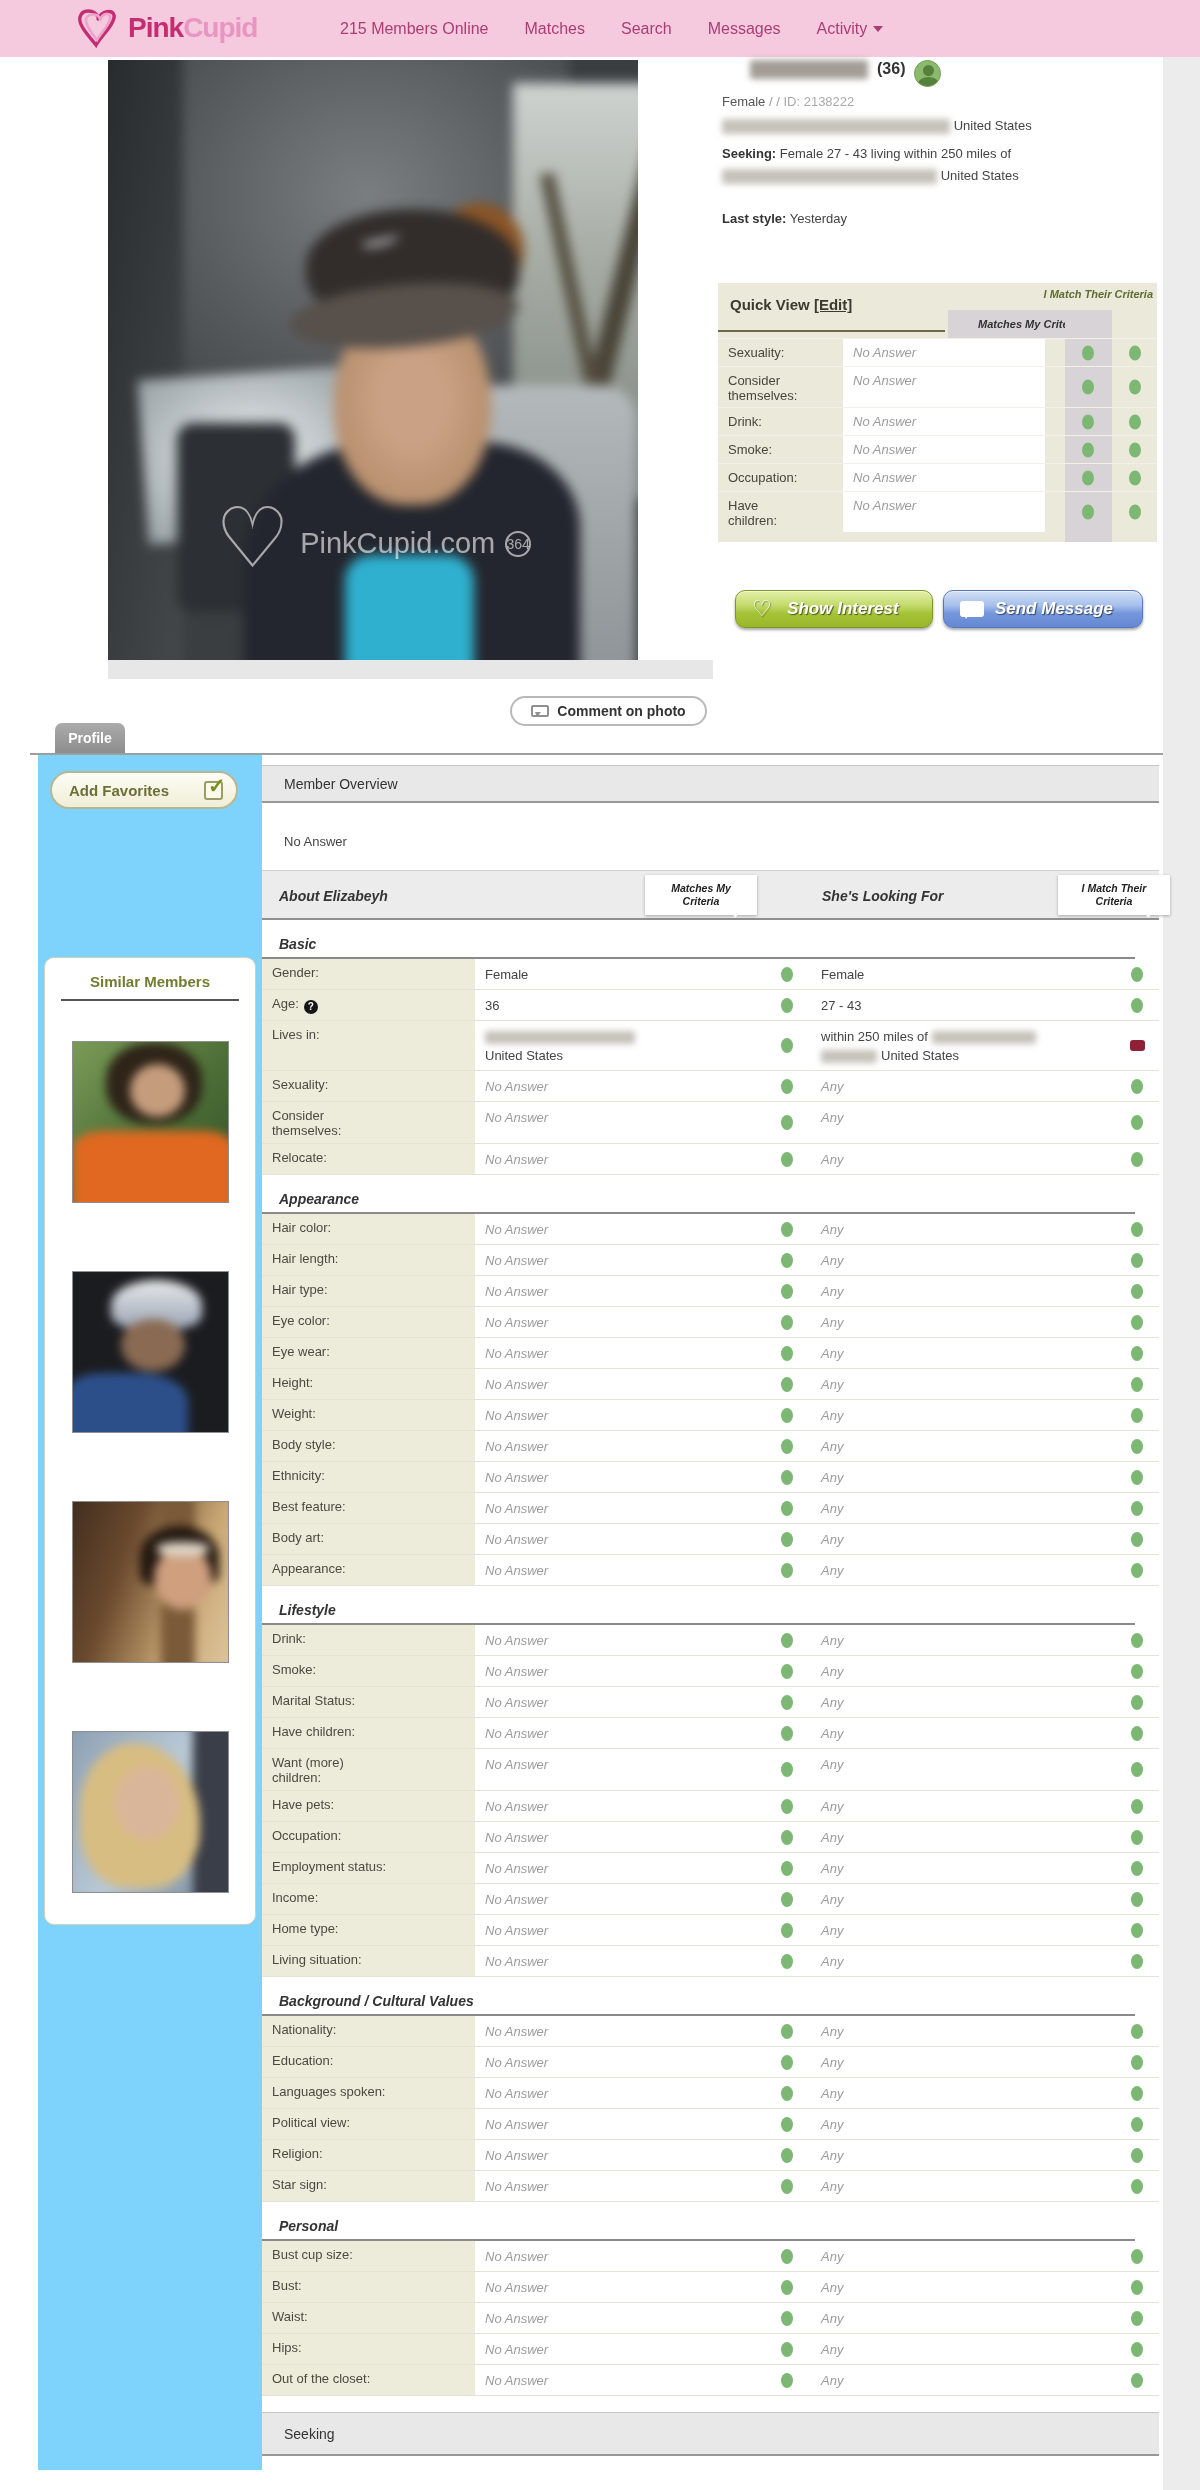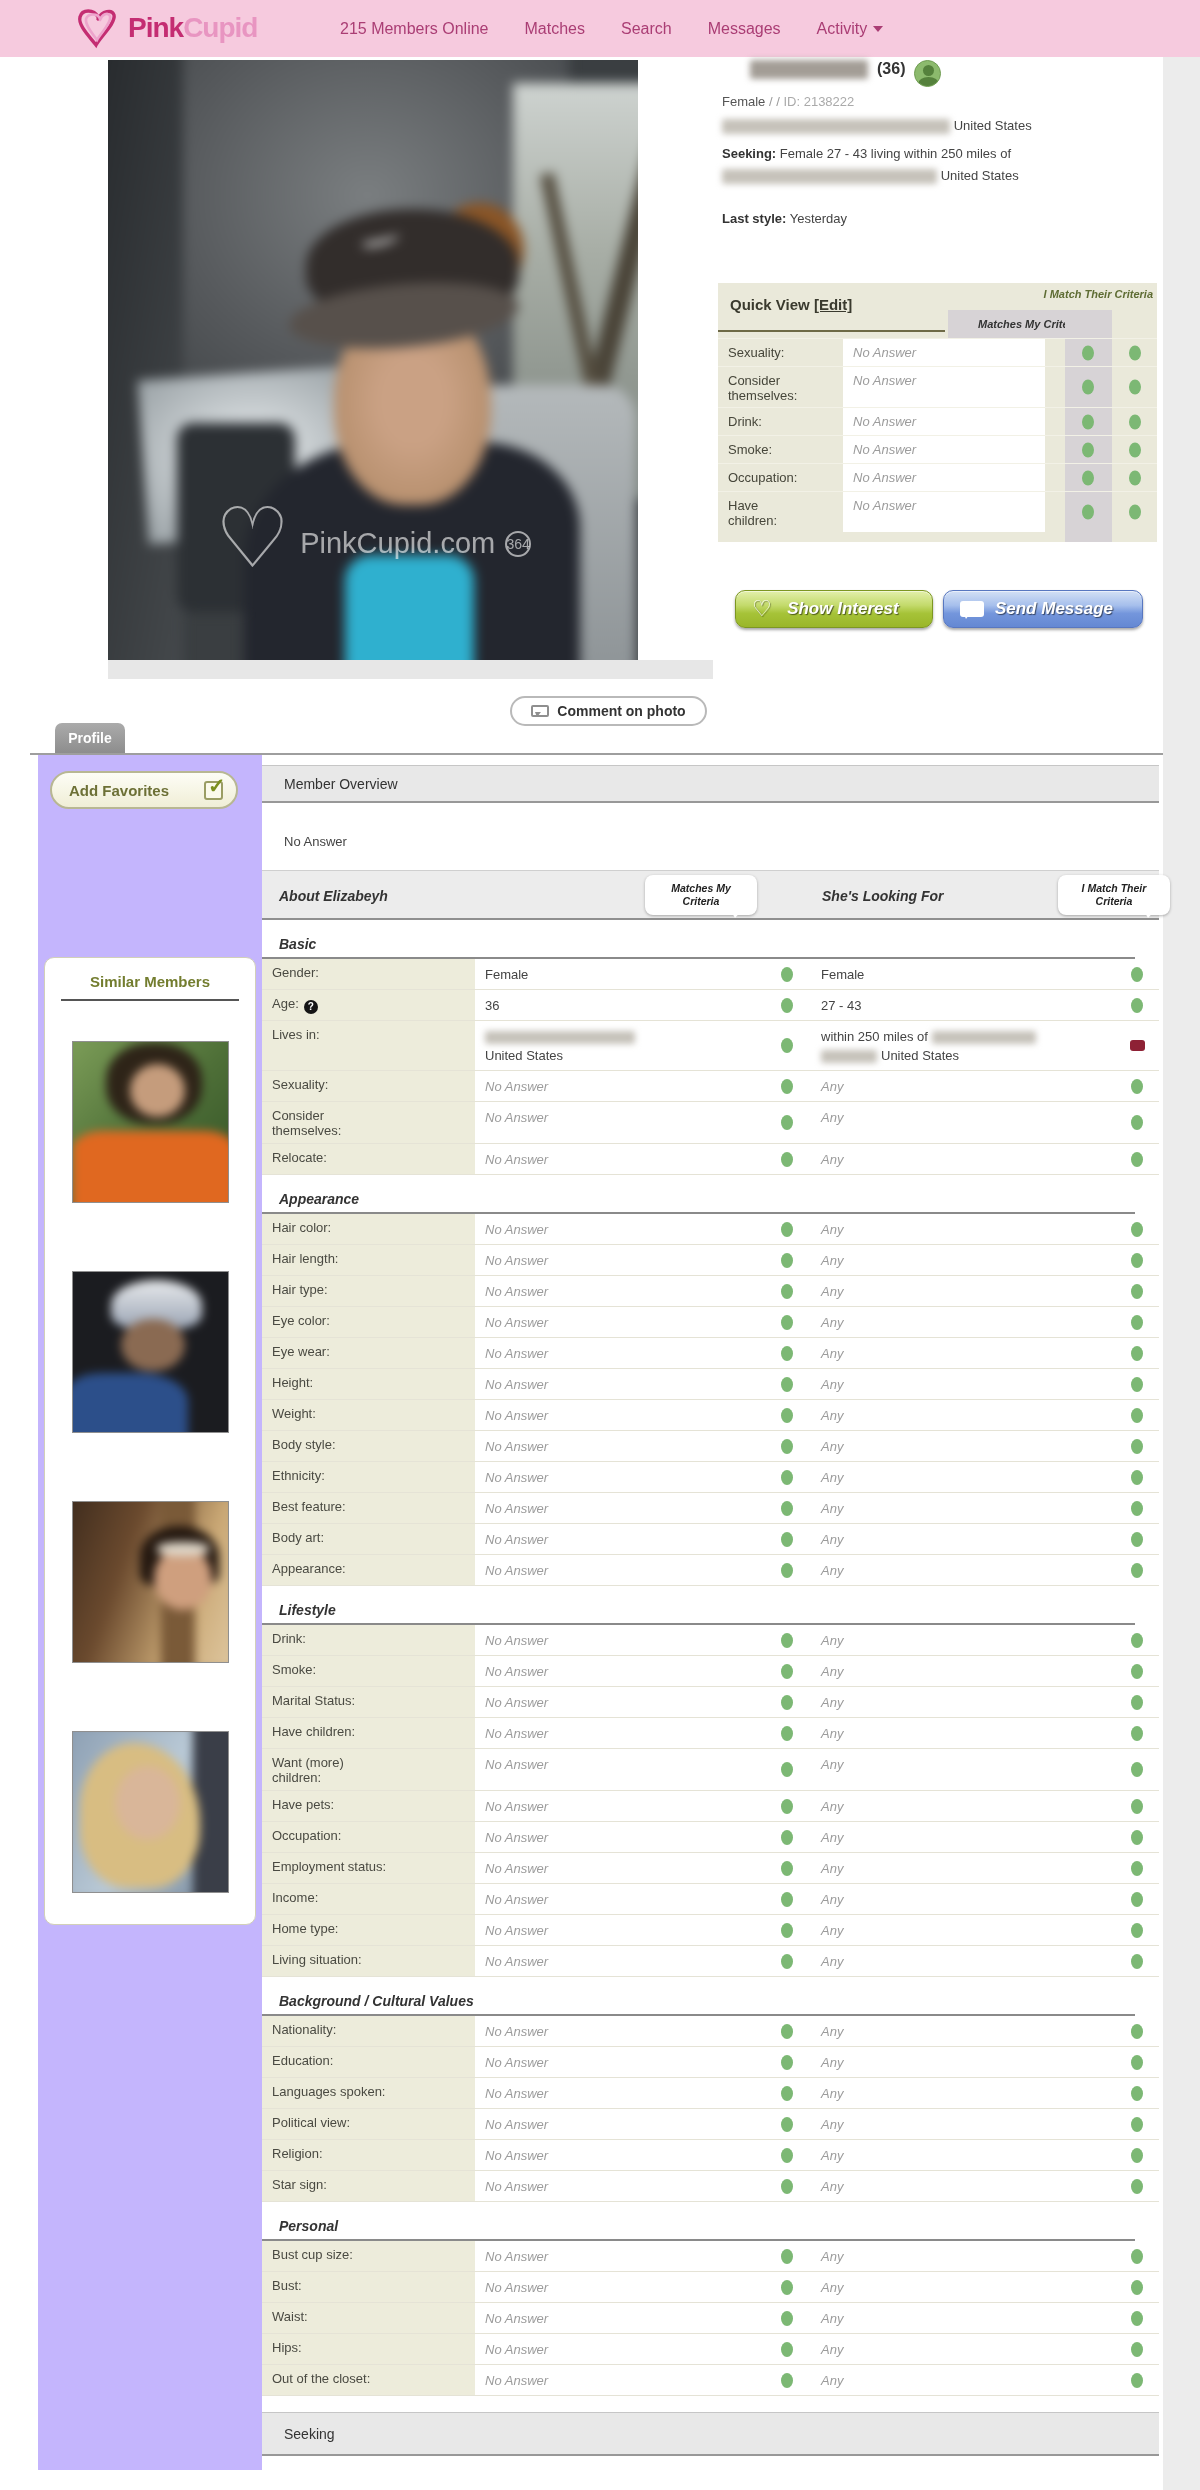--- a/index.html
+++ b/index.html
@@ -98,21 +98,21 @@
   
   .comment-pill { position:absolute; left:510px; top:696px; width:197px; height:30px; background:#fff; border:2px solid #b9b9b9; border-radius:15px; display:flex; align-items:center; justify-content:center; gap:8px; font-weight:bold; font-size:14px; color:#333; cursor:pointer; }
   .cbubble { position:relative; width:18px; height:12px; border:2px solid #8f8f8f; border-radius:2px; background:#fff; display:inline-block; }
   .cbubble:after { content:''; position:absolute; left:2px; bottom:-6px; border:4px solid transparent; border-top:5px solid #8f8f8f; border-left-width:2px; }
 
   
   .tab { position:absolute; left:55px; top:723px; width:70px; height:30px; background:linear-gradient(#ababab,#8d8d8d); border-radius:7px 7px 0 0; color:#fff; font-weight:bold; font-size:14px; display:flex; align-items:center; justify-content:center; cursor:pointer; }
   .tab-line { position:absolute; left:30px; top:753px; width:1133px; height:2px; background:#9e9e9e; }
 
   
-  .sidebar { position:absolute; left:38px; top:755px; width:224px; height:1715px; background:#c4b5fd; }
+  .sidebar { position:absolute; left:38px; top:755px; width:224px; height:1715px; background:#7dd3fc; }
   .fav-btn { position:absolute; left:12px; top:16px; width:188px; height:38px; border:2px solid #b8b793; border-radius:19px; background:linear-gradient(#fdfdf6,#f0eed6); display:flex; align-items:center; justify-content:space-between; padding:0 13px 0 17px; color:#6d7036; font-weight:bold; font-size:15px; cursor:pointer; }
   .check-ic { position:relative; width:19px; height:19px; border:2px solid #9a9d63; background:#fbfaec; border-radius:3px; }
   .check-ic:after { content:'\2713'; position:absolute; left:2px; top:-9px; font-size:21px; color:#7b8f1e; font-weight:bold; }
   .sim-panel { position:absolute; left:6px; top:202px; width:212px; height:968px; background:#fff; border:1px solid #d2d0b8; border-radius:10px; }
   .sim-title { text-align:center; margin-top:15px; font-weight:bold; font-size:15px; color:#737d2f; }
   .sim-rule { margin:9px auto 0; width:178px; height:2px; background:#555; }
   .sim-photo { position:absolute; left:27px; width:157px; height:162px; border:1px solid #8f8f8f; overflow:hidden; background:#555; cursor:pointer; }
   .sp { position:absolute; inset:-8px; filter:blur(5px); }
   .sp > div { position:absolute; }
   .sp1-bg { inset:0; background:linear-gradient(135deg,#7fa05a,#4f7038 50%,#2f4f24); }
@@ -134,21 +134,21 @@
   .sp4-face { left:29%; top:24%; width:38%; height:42%; background:#d9b699; border-radius:50%; }
 
   
   .main { position:absolute; left:262px; top:755px; width:897px; }
   .bar { height:38px; background:#e8e8e8; border-top:1px solid #c6c6c6; border-bottom:2px solid #989898; display:flex; align-items:center; padding-left:22px; font-weight:normal; font-size:14px; color:#333; }
   .overview-bar { margin-top:10px; }
   .free-text { margin:31px 0 0 22px; font-size:13px; color:#444; }
   .about-bar { position:relative; height:50px; background:#ececec; border-top:1px solid #cfcfcf; border-bottom:2px solid #8f8f8f; margin-top:21px; }
   .about-label { position:absolute; left:17px; top:17px; font-size:14px; font-weight:bold; font-style:italic; color:#333; }
   .slf { position:absolute; left:560px; top:17px; font-size:14px; font-weight:bold; font-style:italic; color:#333; }
-  .speech { position:absolute; top:4px; width:112px; height:40px; background:#fff; border-radius:8px; box-shadow:0 1px 3px rgba(0,0,0,.3); display:flex; align-items:center; justify-content:center; text-align:center; font-size:10.5px; font-weight:bold; font-style:italic; color:#222; white-space:pre-line; line-height:1.25; }
+  .speech { position:absolute; top:4px; width:112px; height:40px; background:#fff; border-radius:0; box-shadow:0 1px 3px rgba(0,0,0,.3); display:flex; align-items:center; justify-content:center; text-align:center; font-size:10.5px; font-weight:bold; font-style:italic; color:#222; white-space:pre-line; line-height:1.25; }
   .speech:after { content:''; position:absolute; right:14px; bottom:-8px; border:5px solid transparent; border-top:9px solid #fff; border-right-width:8px; }
   .sb1 { left:383px; } .sb2 { left:796px;font-style:italic; }
 
   .sec-title { margin:16px 0 5px 17px; font-size:14px; font-weight:bold; font-style:italic; color:#333; }
   .sec-rule { width:873px; height:2px; background:#8a8a8a; }
   .trow { display:flex; min-height:28px; border-bottom:1px solid #e5e3d6; background:#fff; font-size:13px; }
   .t-label { width:213px; background:#edecdb; padding:6px 0 5px 10px; color:#4a4a42; }
   .t-label span { white-space:pre-line; }
   .t-v1 { width:289px; padding:6px 0 5px 10px; line-height:19px; }
   .t-d1 { width:45px; display:flex; align-items:center; justify-content:center; }

